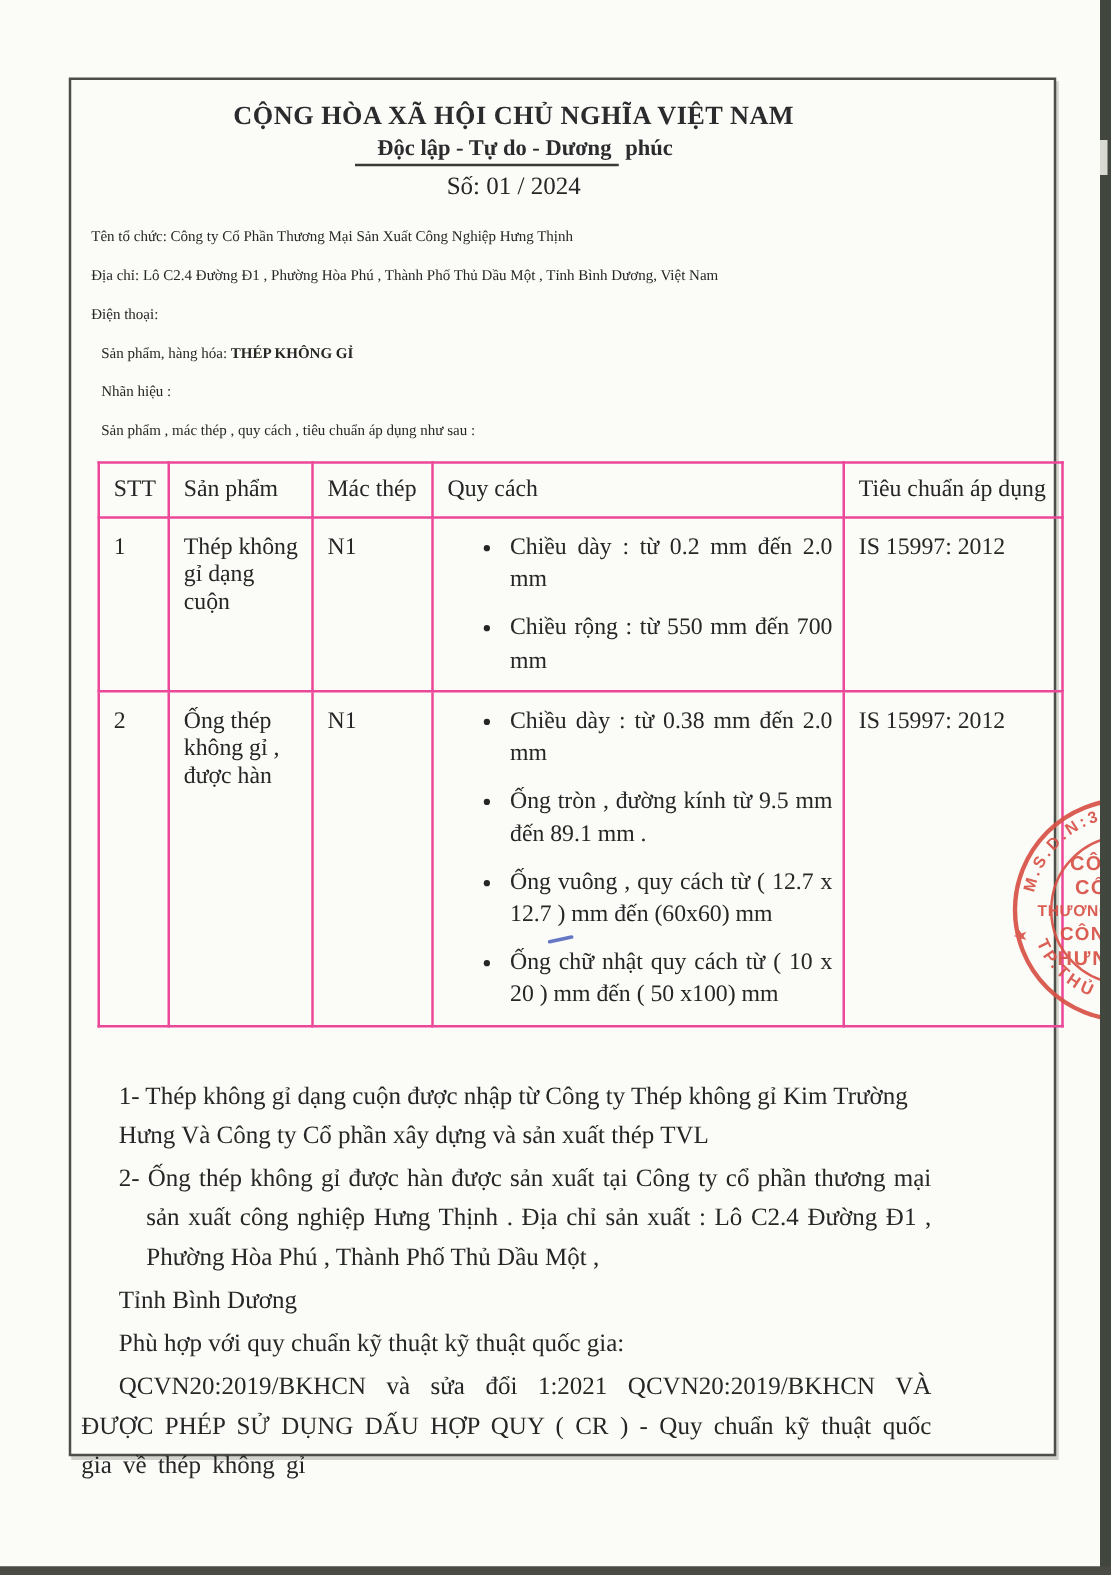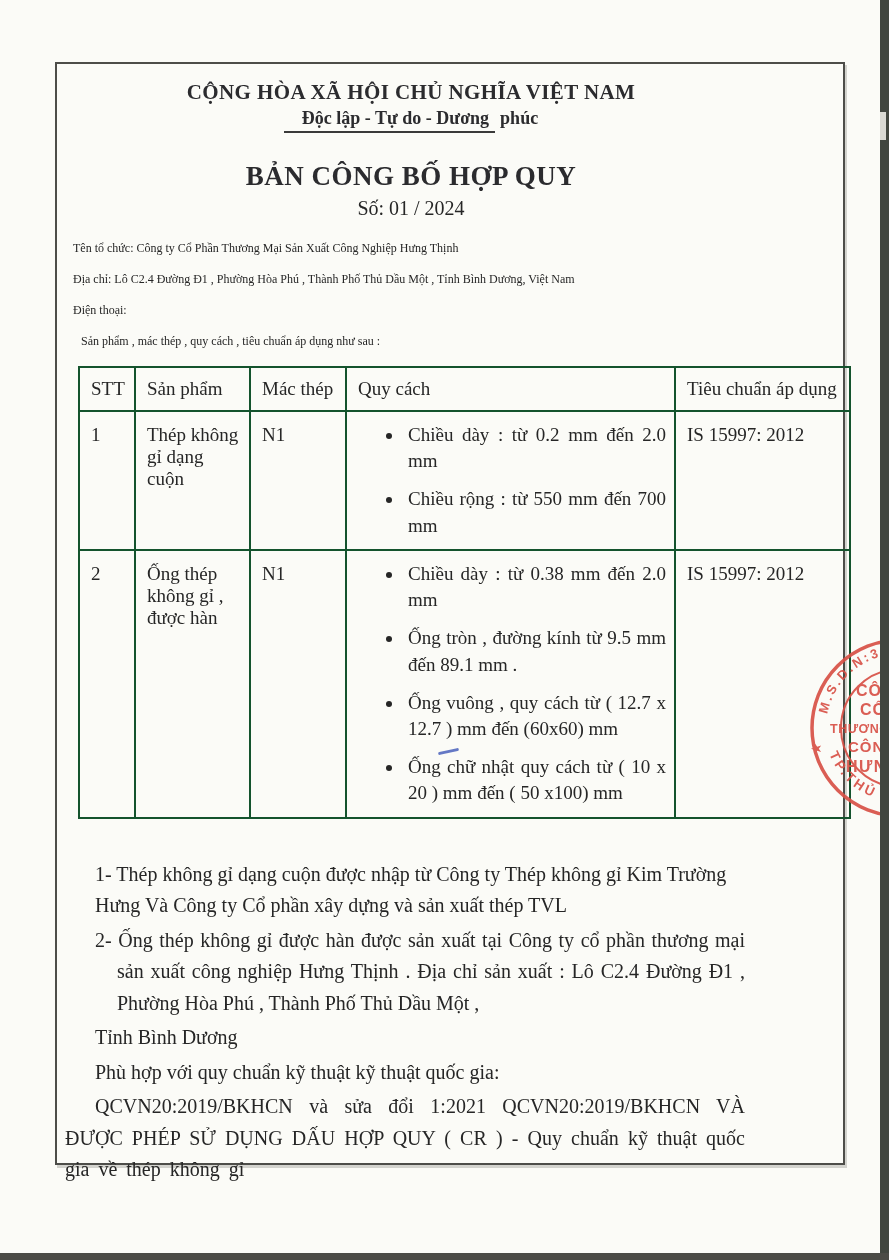--- a/index.html
+++ b/index.html
@@ -44,21 +44,21 @@
   .info p { margin:0; }
   .info .indent { padding-left:8px; }
   .bold { font-weight:bold; }
 
   table.spec {
     border-collapse:collapse; table-layout:fixed;
     width:771px; margin-top:9px; margin-left:5px;
     font-size:19px;
   }
   table.spec th, table.spec td {
-    border:2px solid #14532d;
+    border:2px solid #ec4899;
     vertical-align:top;
     padding:8px 8px 8px 11px;
     text-align:left;
     font-weight:normal;
   }
   table.spec th { height:44px; vertical-align:middle; }
   .col-stt  { width:56px; }
   .col-sp   { width:115px; }
   .col-mt   { width:96px; }
   .col-qc   { width:329px; }
@@ -89,28 +89,29 @@
 
 <div class="scan">
 
   <div class="page-border"></div>
 
   <div class="content">
 
     <div class="center">
       <div class="country-title">CỘNG HÒA XÃ HỘI CHỦ NGHĨA VIỆT NAM</div>
       <div class="motto-line"><span class="motto-underlined">Độc lập - Tự do - Dương</span><span class="motto-tail">phúc</span></div>
-      <div class="doc-title">BẢN CÔNG BỐ HỢP QUY</div>
       <div class="doc-number">Số: 01 / 2024</div>
     </div>
 
     <div class="info">
       <p>Tên tổ chức: Công ty Cổ Phần Thương Mại Sản Xuất Công Nghiệp Hưng Thịnh</p>
       <p>Địa chỉ: Lô C2.4 Đường Đ1 , Phường Hòa Phú , Thành Phố Thủ Dầu Một , Tỉnh Bình Dương, Việt Nam</p>
       <p>Điện thoại:</p>
+      <p class="indent"><span>Sản phẩm, hàng hóa: </span><span class="bold">THÉP KHÔNG GỈ</span></p>
+      <p class="indent">Nhãn hiệu :</p>
       <p class="indent">Sản phẩm , mác thép , quy cách , tiêu chuẩn áp dụng như sau :</p>
     </div>
 
     <table class="spec">
       <colgroup>
         <col class="col-stt">
           <col class="col-sp">
           <col class="col-mt">
           <col class="col-qc">
           <col class="col-tc">

